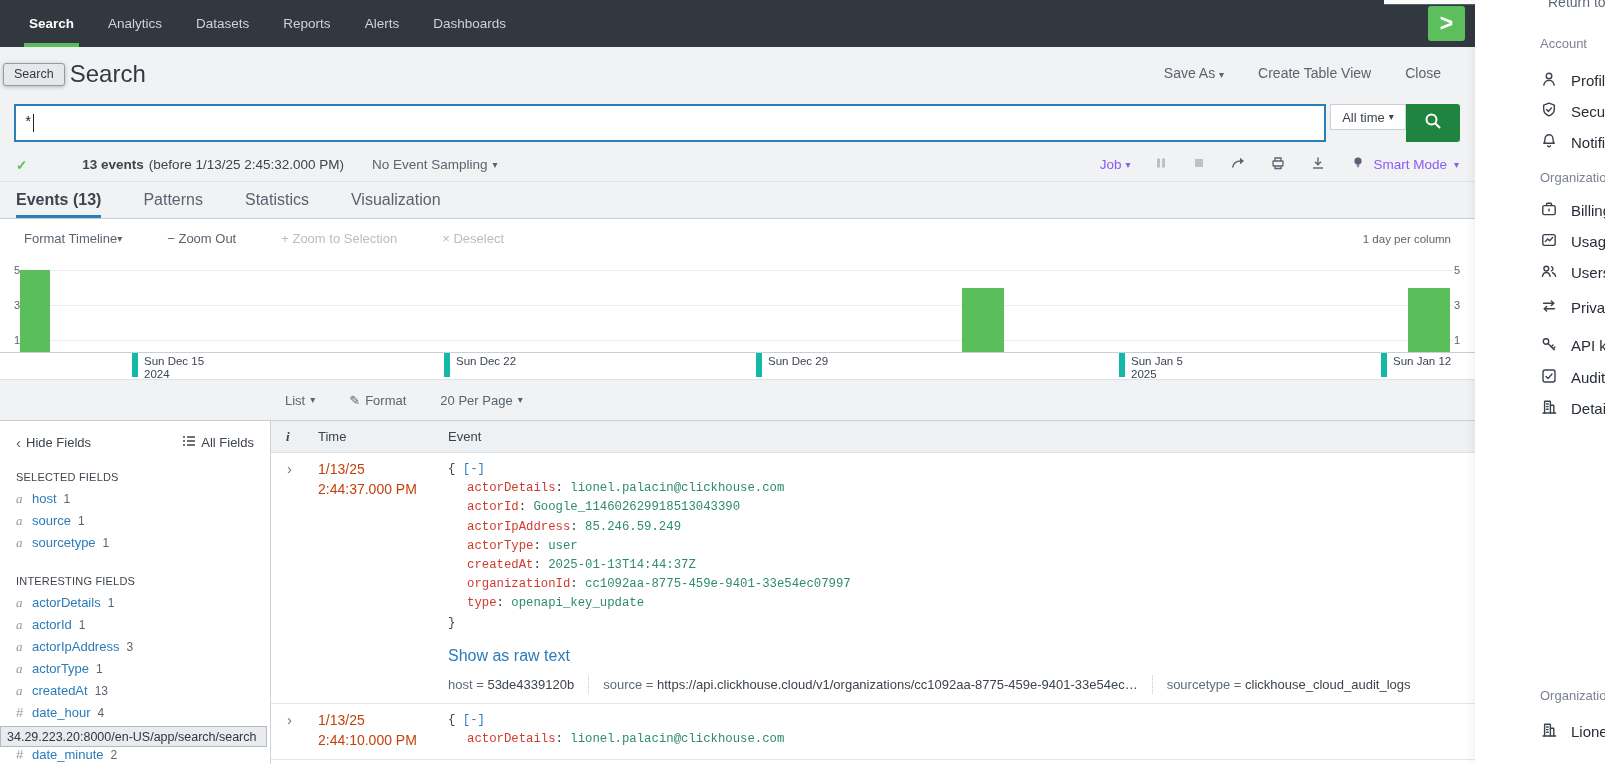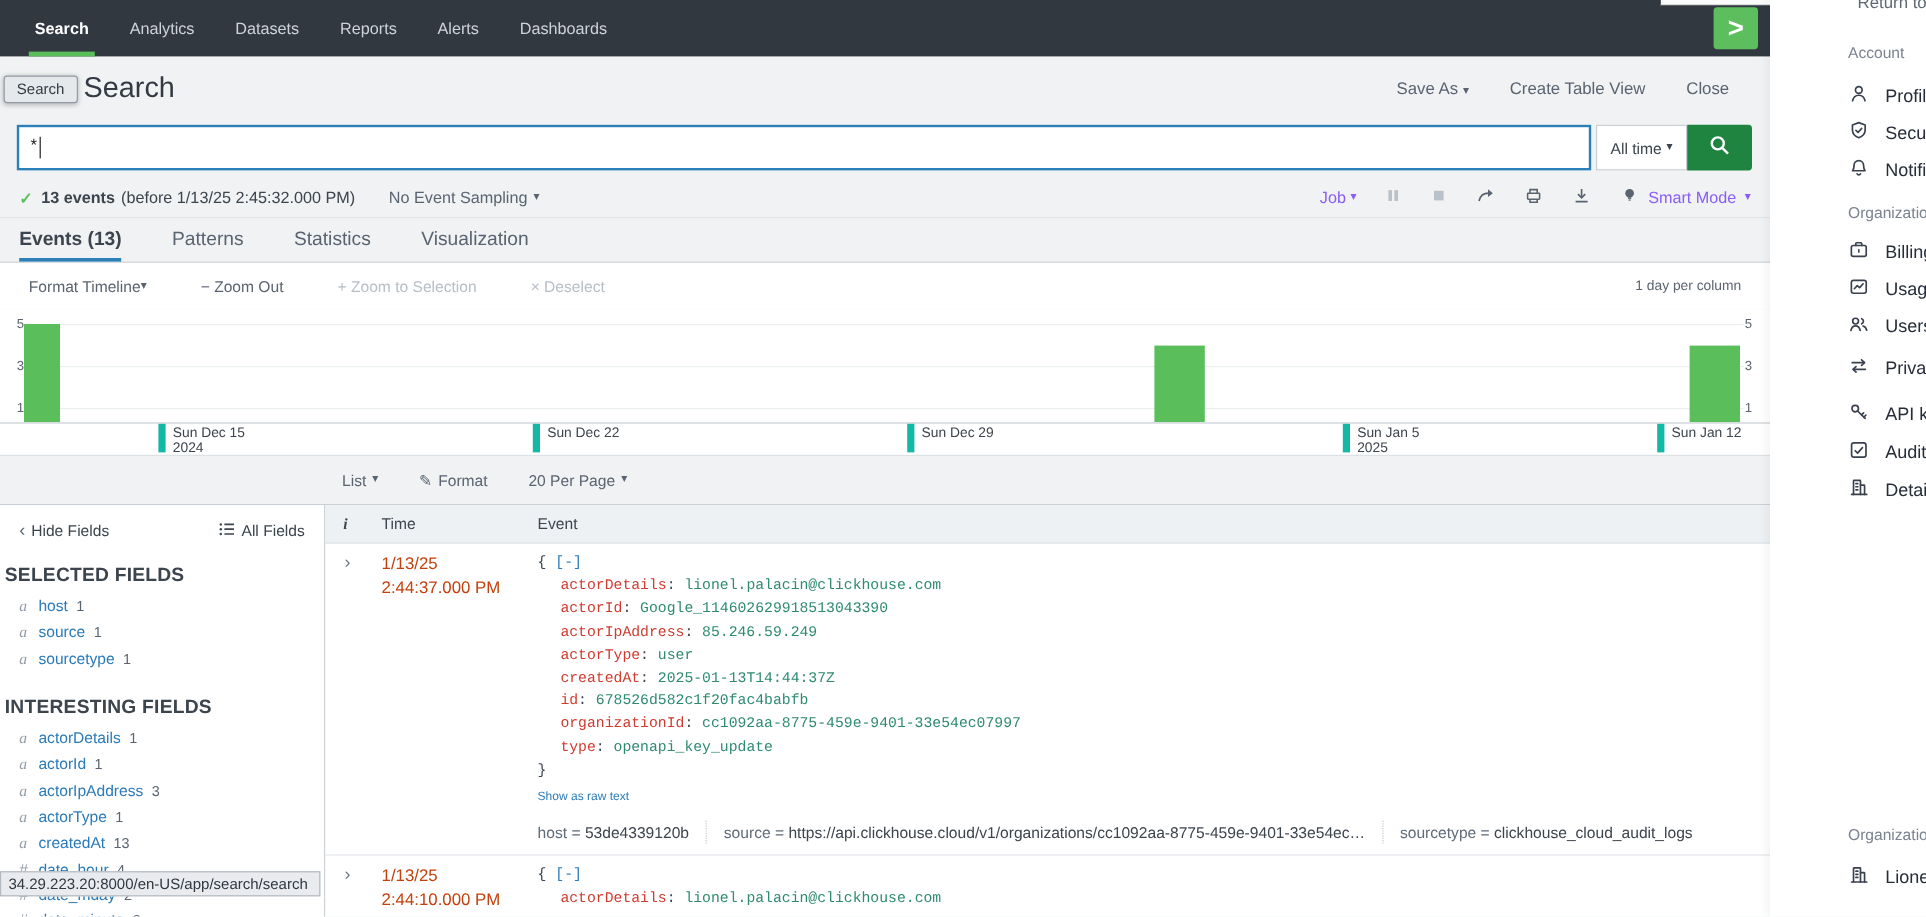--- a/index.html
+++ b/index.html
@@ -18,26 +18,26 @@
 
   .header-row { position:relative; height:56px; }
   .page-title { position:absolute; left:15px; top:13px; font-size:24px; color:#333a43; font-weight:500; }
   .title-tooltip { position:absolute; left:3px; top:16px; background:#e6e9eb; border:1px solid #949ba3; border-radius:3px; padding:3px 10px 4px; font-size:12.5px; color:#333a43; box-shadow:0 1px 4px rgba(0,0,0,.25); z-index:5; }
   .header-actions { position:absolute; right:34px; top:18px; display:flex; gap:34px; font-size:14px; color:#5a6470; }
   .header-actions > div { cursor:pointer; white-space:nowrap; }
 
   .search-row { position:relative; height:45px; }
   .search-input { position:absolute; left:14px; top:1px; width:1312px; height:38px; background:#fff; border:2px solid #2d7fb8; display:flex; align-items:center; padding-left:8px; font-family:"Liberation Mono",monospace; font-size:14px; color:#222; }
   .caret-bar { width:1px; height:18px; background:#222; margin-left:1px; }
-  .time-picker { position:absolute; left:1330px; top:1px; width:76px; height:38px; border:1px solid #c9cfd5; background:#fff; display:flex; align-items:center; justify-content:center; font-size:13px; color:#3c444d; gap:4px; cursor:pointer; }
+  .time-picker { position:absolute; left:1330px; top:1px; width:76px; height:26px; border:1px solid #c9cfd5; background:#fff; display:flex; align-items:center; justify-content:center; font-size:13px; color:#3c444d; gap:4px; cursor:pointer; }
   .search-btn { position:absolute; left:1406px; top:1px; width:54px; height:38px; background:#1e8440; border-radius:0 3px 3px 0; display:flex; align-items:center; justify-content:center; cursor:pointer; }
 
   .job-row { height:34px; display:flex; align-items:center; padding:0 16px; border-bottom:1px solid #dde2e6; font-size:13.5px; color:#3c444d; }
   .check { color:#5abf5a; font-weight:bold; margin-right:7px; }
-  .evcount { font-weight:bold; }
+  .evcount { font-weight:bold;margin-left:48px; }
   .evnote { margin-left:5px; }
   .sampling { margin-left:28px; color:#5a6470; display:flex; align-items:center; gap:5px; cursor:pointer; }
   .job-right { margin-left:auto; display:flex; align-items:center; gap:24px; color:#8b5cf6; }
   .job-right .ibtn { display:flex; align-items:center; cursor:pointer; }
   .smart { display:flex; align-items:center; gap:7px; cursor:pointer; }
   .caret { font-size:10px; line-height:1; }
 
   .tabs-row { height:37px; display:flex; padding-left:16px; gap:42px; border-bottom:1px solid #c9cfd5; font-size:16px; background:#f0f2f4; }
   .tab { display:flex; align-items:center; color:#5a6470; position:relative; cursor:pointer; }
   .tab.active { color:#3c444d; font-weight:bold; }
@@ -58,21 +58,21 @@
 
   .results-row { height:40px; display:flex; align-items:center; padding-left:285px; gap:34px; font-size:13px; color:#5a6470; background:#f0f2f4; }
   .results-row .ctrl { display:flex; align-items:center; gap:5px; cursor:pointer; }
 
   .content { display:flex; height:344px; border-top:1px solid #c9cfd5; background:#fff; }
 
   .fields-sidebar { width:271px; border-right:1px solid #ccd2d8; background:#fff; font-size:13px; position:relative; overflow:hidden; }
   .fs-header { display:flex; justify-content:space-between; padding:13px 16px 0 16px; color:#3c444d; }
   .fs-header > div { display:flex; align-items:center; gap:5px; cursor:pointer; }
   .fs-chev { font-size:15px; line-height:1; color:#5a6470; }
-  .fs-title { font-size:16px; font-weight:bold; color:#3c444d; letter-spacing:.2px; margin:20px 4px 5px; }
+  .fs-title { font-size:11px; font-weight:normal; color:#3c444d; letter-spacing:.2px; margin:20px 16px 5px; }
   .fs-title.second { margin-top:21px; }
   .field-row { display:flex; align-items:baseline; gap:7px; padding:3px 16px; cursor:pointer; }
   .f-prefix { font-family:"Liberation Serif",serif; font-style:italic; color:#8f99a3; font-size:13px; width:9px; }
   .f-prefix.num { font-family:"Liberation Sans",sans-serif; font-style:normal; }
   .f-name { color:#2b7bb9; }
   .f-count { color:#5a6470; font-size:12px; }
 
   .events-area { flex:1; display:flex; flex-direction:column; overflow:hidden; }
   .ev-header { height:32px; background:#eef1f4; border-bottom:1px solid #dde2e6; display:grid; grid-template-columns:40px 130px 1fr; align-items:center; font-size:13px; color:#3c444d; flex:none; }
   .ev-header .col-i { padding-left:15px; font-family:"Liberation Serif",serif; font-style:italic; font-weight:bold; }
@@ -80,21 +80,21 @@
   .col-event { padding-left:7px; }
   .ev-row { display:grid; grid-template-columns:40px 130px 1fr; border-bottom:1px solid #e3e7eb; padding:7px 0 9px; }
   .ev-expander { padding-left:16px; color:#6b7785; font-size:15px; line-height:18px; cursor:pointer; }
   .ev-time { padding-left:7px; font-size:14px; color:#c2410c; line-height:19.5px; }
   .ev-json { padding-left:7px; font-family:"Liberation Mono",monospace; font-size:12.3px; line-height:19.2px; color:#3c444d; }
   .j-indent { padding-left:19px; }
   .j-key { color:#cf3b2f; }
   .j-key::after { content:": "; color:#3c444d; }
   .j-val { color:#2e8b6f; }
   .j-collapse { color:#2b7bb9; cursor:pointer; }
-  .raw-link { font-family:"Liberation Sans",sans-serif; font-size:10px; color:#2b7bb9; margin-top:3px; cursor:pointer; }
+  .raw-link { font-family:"Liberation Sans",sans-serif; font-size:16px; color:#2b7bb9; margin-top:13px; cursor:pointer; }
   .ev-meta { font-family:"Liberation Sans",sans-serif; display:flex; font-size:13px; margin-top:10px; color:#3c444d; }
   .mk { color:#5f6b78; }
   .mk::after { content:" = "; }
   .meta-item { white-space:nowrap; }
   .meta-item + .meta-item { border-left:1px dotted #c3cad1; margin-left:14px; padding-left:14px; }
 
   .status-tooltip { position:absolute; left:0; top:726px; width:267px; height:21px; background:#e9ebee; border:1px solid #b3bac1; font-size:12.5px; color:#2f3740; display:flex; align-items:center; padding:0 6px; z-index:9; white-space:nowrap; }
 
   
   .cloud-panel { position:absolute; left:1475px; top:0; width:220px; height:764px; background:#fff; box-shadow:-3px 0 8px rgba(0,0,0,.05); overflow:hidden; }
@@ -357,21 +357,20 @@
             <div>1/13/25</div>
             <div>2:44:37.000 PM</div>
           </div>
         <div class="ev-json">
           <div><span>{</span> <span class="j-collapse">[-]</span></div>
           <div class="j-indent"><span class="j-key">actorDetails</span><span class="j-val">lionel.palacin@clickhouse.com</span></div>
           <div class="j-indent"><span class="j-key">actorId</span><span class="j-val">Google_114602629918513043390</span></div>
           <div class="j-indent"><span class="j-key">actorIpAddress</span><span class="j-val">85.246.59.249</span></div>
           <div class="j-indent"><span class="j-key">actorType</span><span class="j-val">user</span></div>
           <div class="j-indent"><span class="j-key">createdAt</span><span class="j-val">2025-01-13T14:44:37Z</span></div>
-          <div class="j-indent"><span class="j-key">id</span><span class="j-val">678526d582c1f20fac4babfb</span></div>
           <div class="j-indent"><span class="j-key">organizationId</span><span class="j-val">cc1092aa-8775-459e-9401-33e54ec07997</span></div>
           <div class="j-indent"><span class="j-key">type</span><span class="j-val">openapi_key_update</span></div>
           <div><span>}</span></div>
           <div class="raw-link">Show as raw text</div>
           <div class="ev-meta">
             <span class="meta-item"><span class="mk">host</span><span class="mv">53de4339120b</span></span>
             <span class="meta-item"><span class="mk">source</span><span class="mv">https://api.clickhouse.cloud/v1/organizations/cc1092aa-8775-459e-9401-33e54ec…</span></span>
             <span class="meta-item"><span class="mk">sourcetype</span><span class="mv">clickhouse_cloud_audit_logs</span></span>
           </div>
         </div>

